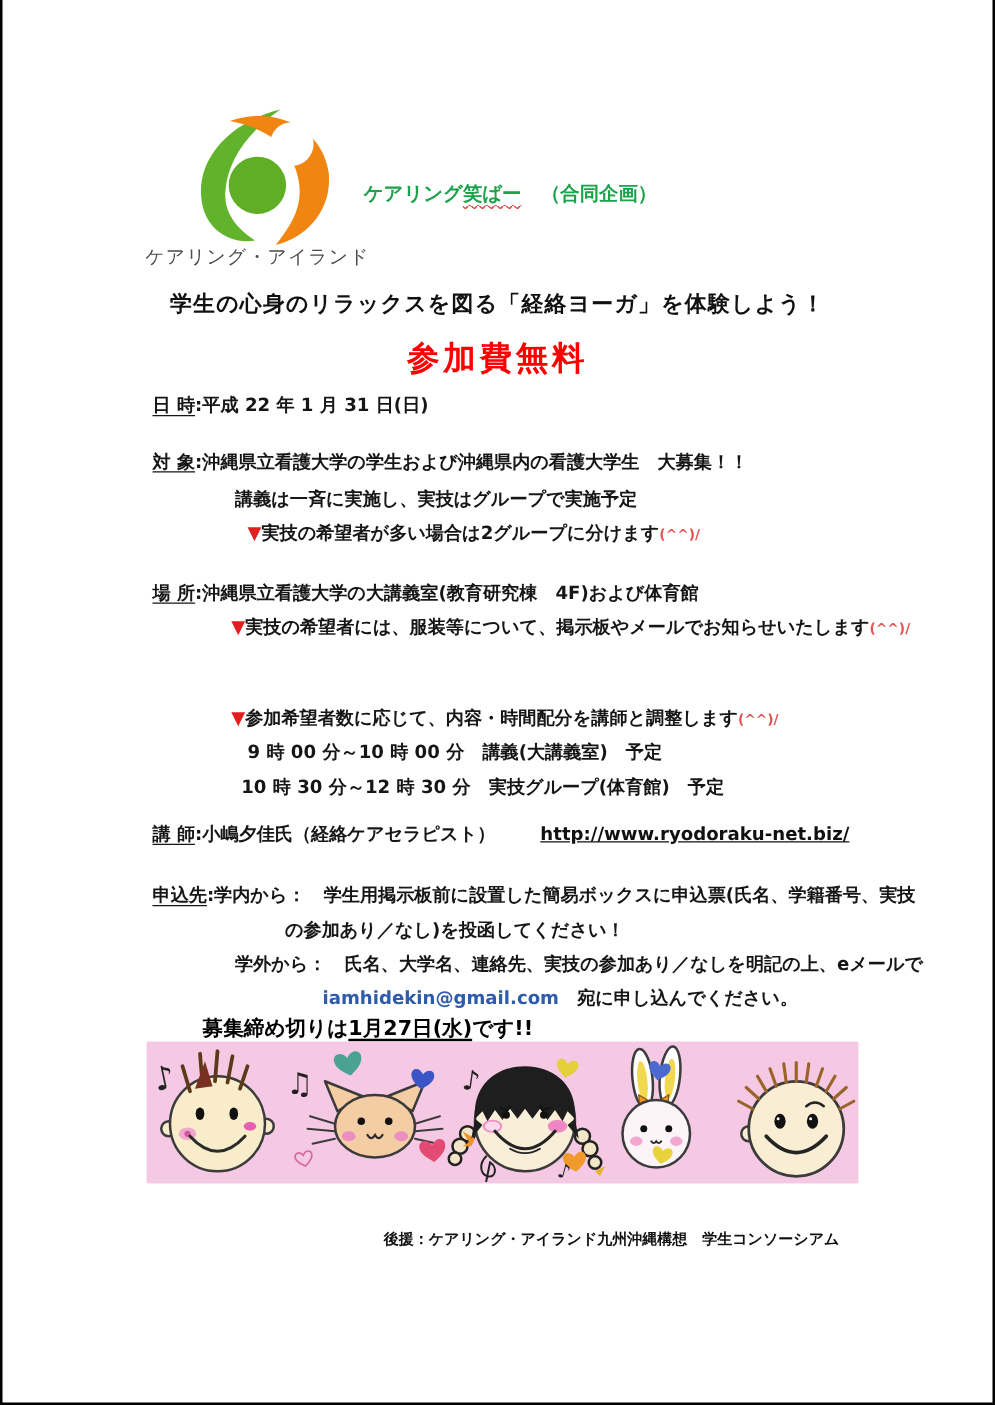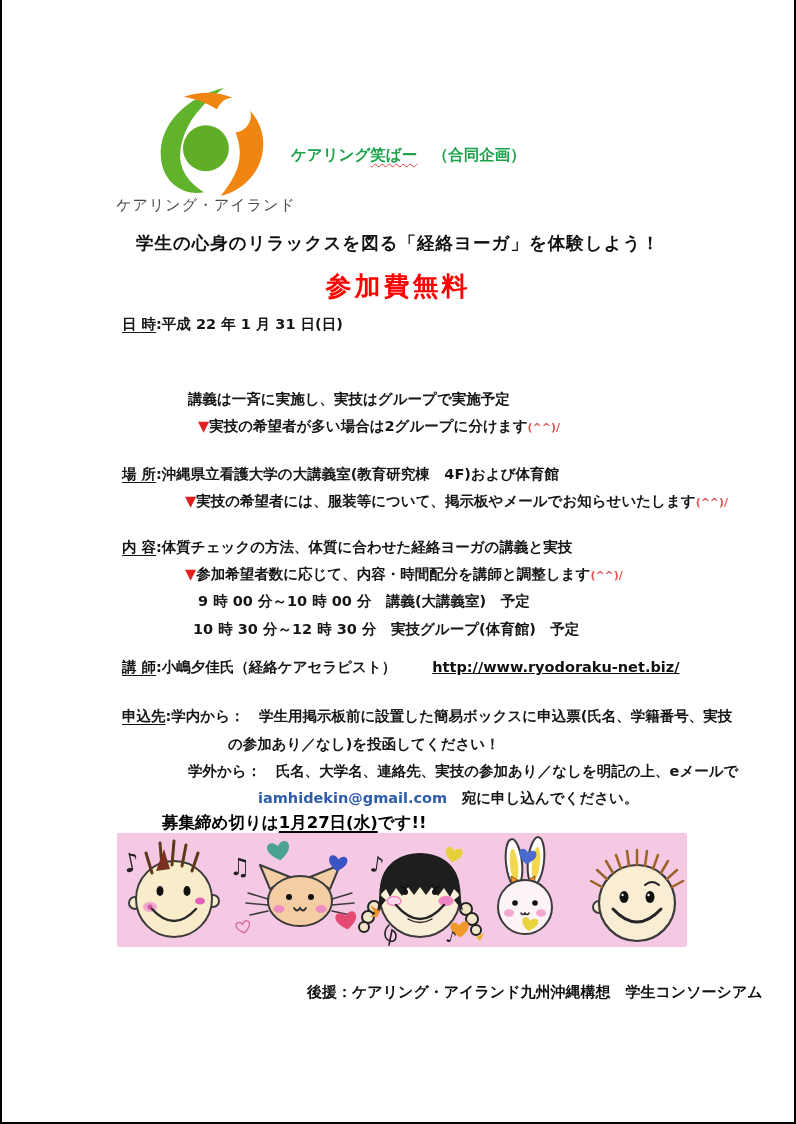--- a/index.html
+++ b/index.html
@@ -27,21 +27,21 @@
   .label{text-decoration:underline;text-underline-offset:3px;}
   .tri{color:#e02020;}
   .emo{color:#e05555;font-size:11px;}
   .url{color:#111;text-decoration:underline;margin-left:36px;}
   .email{color:#2f5caa;}
   #deadline{color:#000000;font-size:16.5px;}
   #deadline .dl-date{text-decoration:underline;text-decoration-thickness:1.5px;text-underline-offset:3px;}
   
   #banner{left:115px;top:833px;width:570px;height:114px;border-radius:2px;overflow:hidden;}
   
-  #footer-line{left:305px;top:983px;font-size:15px;font-weight:bold;white-space:nowrap;}
+  #footer-line{left:305px;top:983px;font-size:12px;font-weight:bold;white-space:nowrap;}
 </style>
 </head>
 <body>
 
 <div id="page">
 
   <svg class="abs" style="left:128px;top:84px;" width="150" height="112" viewBox="0 0 150 122">
     <path d="M 96,4 C 55,14 24,44 27,80 C 29,108 52,122 74,118 C 58,108 47,94 48,76 C 50,46 70,22 96,4 Z" fill="#61b32b"></path>
     <path d="M 52,14 C 92,0 132,20 138,58 C 142,92 118,116 92,122 C 106,104 116,88 112,66 C 107,36 84,20 52,14 Z" fill="#f08511"></path>
     <circle cx="106" cy="34" r="19" fill="#ffffff"></circle>
@@ -53,35 +53,35 @@
     <div><span>ケアリング</span><span class="wavy">笑ばー</span><span>　（合同企画）</span></div>
   </div>
 
   <div class="abs" id="main-title">学生の心身のリラックスを図る「経絡ヨーガ」を体験しよう！</div>
   <div class="abs" id="free-banner">参加費無料</div>
 
   <div class="line" style="left:120px;top:315px;">
     <span class="label">日 時</span><span>:平成 22 年 1 月 31 日(日)</span>
   </div>
 
+  <div class="line" style="left:120px;top:360px;">
+    <span class="label">対 象</span><span>:沖縄県立看護大学の学生および沖縄県内の看護大学生　大募集！！</span>
+  </div>
   <div class="line" style="left:186px;top:390px;">講義は一斉に実施し、実技はグループで実施予定</div>
   <div class="line" style="left:183px;top:417px;margin-left:13px;">
     <span class="tri">▼</span><span>実技の希望者が多い場合は2グループに分けます</span><span class="emo">(^^)/</span>
   </div>
 
   <div class="line" style="left:120px;top:465px;">
     <span class="label">場 所</span><span>:沖縄県立看護大学の大講義室(教育研究棟　4F)および体育館</span>
   </div>
   <div class="line" style="left:183px;top:492px;">
     <span class="tri">▼</span><span>実技の希望者には、服装等について、掲示板やメールでお知らせいたします</span><span class="emo">(^^)/</span>
   </div>
 
-  <div class="line" style="left:120px;top:538px;">
-    <span class="label">内 容</span><span>:体質チェックの方法、体質に合わせた経絡ヨーガの講義と実技</span>
-  </div>
   <div class="line" style="left:183px;top:565px;">
     <span class="tri">▼</span><span>参加希望者数に応じて、内容・時間配分を講師と調整します</span><span class="emo">(^^)/</span>
   </div>
   <div class="line" style="left:196px;top:592px;">9 時 00 分～10 時 00 分　講義(大講義室)　予定</div>
   <div class="line" style="left:191px;top:620px;">10 時 30 分～12 時 30 分　実技グループ(体育館)　予定</div>
 
   <div class="line" style="left:120px;top:658px;">
     <span class="label">講 師</span><span>:小嶋夕佳氏（経絡ケアセラピスト）</span><span class="url">http://www.ryodoraku-net.biz/</span>
   </div>
 

